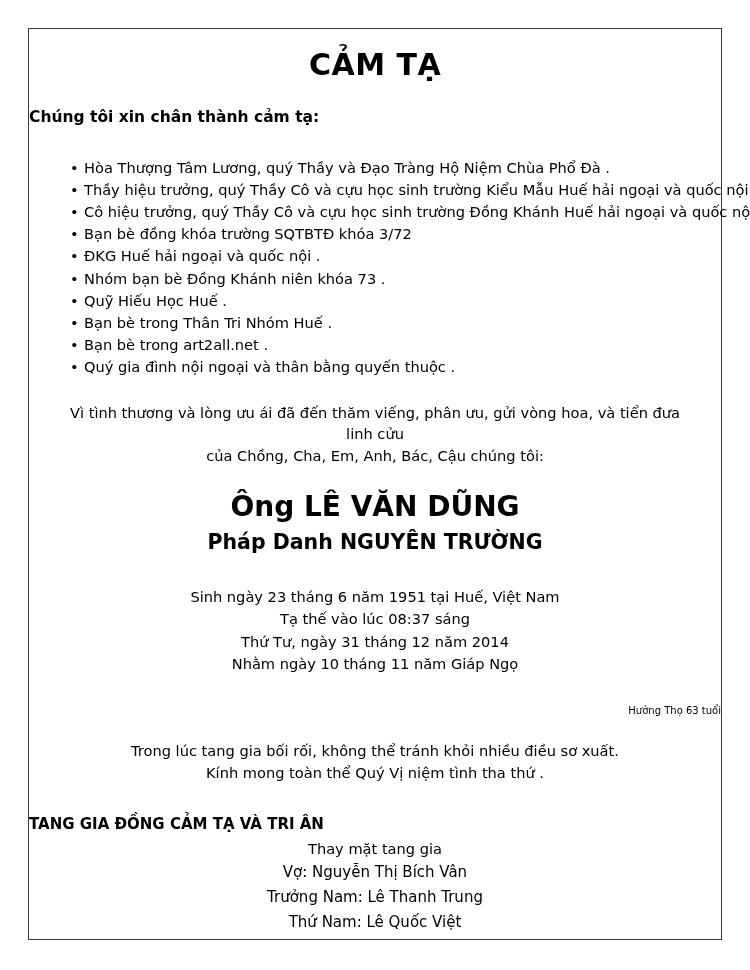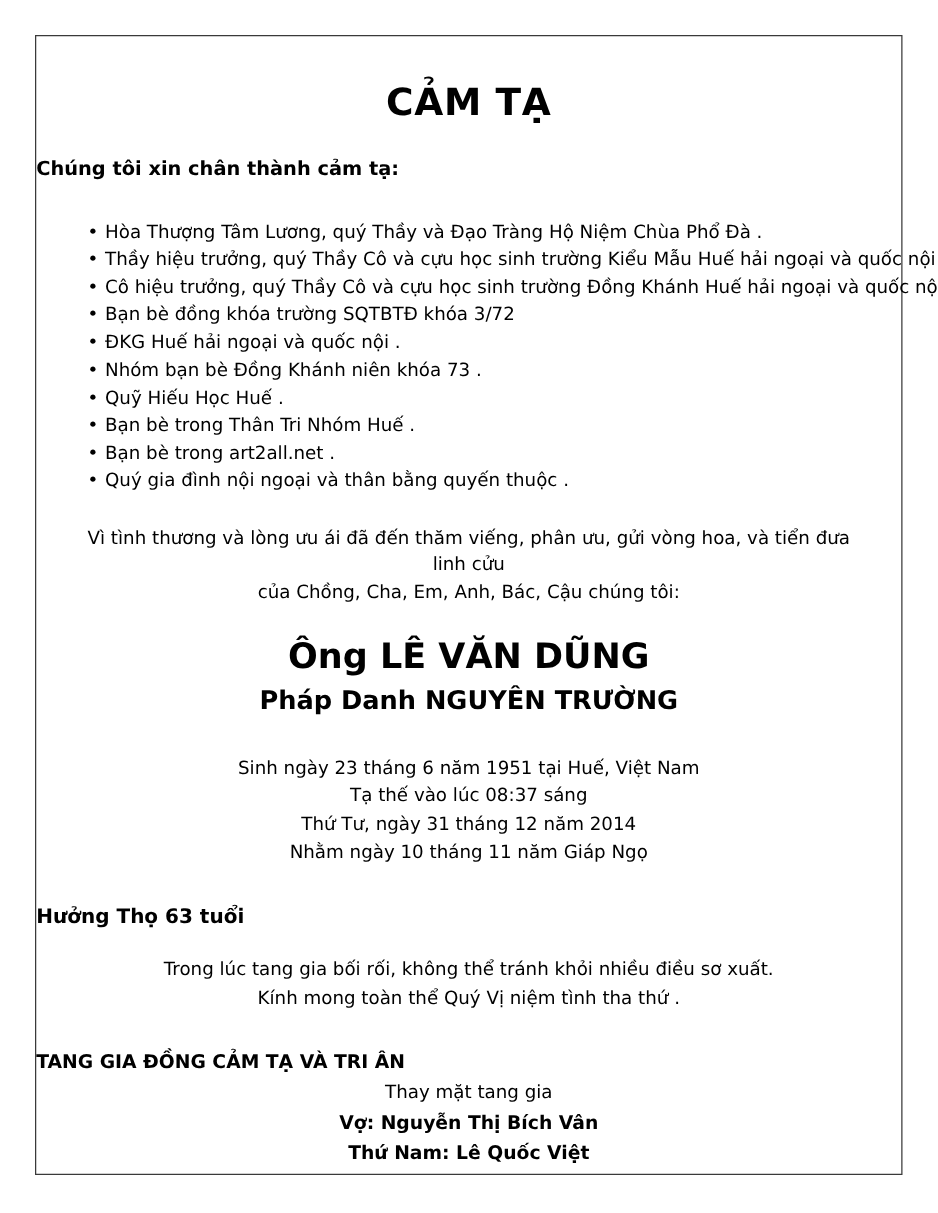--- a/index.html
+++ b/index.html
@@ -23,21 +23,21 @@
     width: 694px;
     height: 912px;
     border: 1px solid #3a3a3a;
     box-sizing: border-box;
     background: #ffffff;
   }
 
   .content {
     position: absolute;
     left: 0;
-    top: 18px;
+    top: 0;
     width: 100%;
     height: 100%;
   }
 
   
   .doc-title {
     text-align: center;
     font-size: 30px;
     font-weight: bold;
     letter-spacing: 0.5px;
@@ -99,23 +99,23 @@
   }
 
   .dates {
     text-align: center;
     font-size: 14.6px;
     line-height: 22.5px;
     margin: 31px 0 0 0;
   }
 
   .age-line {
-    text-align: left;
-    font-size: 16px;
-    font-weight: bold;
+    text-align: right;
+    font-size: 10px;
+    font-weight: normal;
     margin: 29px 0 0 0;
     line-height: 1.2;
   }
 
   .apology {
     text-align: center;
     font-size: 14.6px;
     line-height: 22.5px;
     margin: 23px 0 0 0;
   }
@@ -129,21 +129,21 @@
   }
   .signoff-sub {
     text-align: center;
     font-size: 14.6px;
     margin: 7px 0 0 0;
     line-height: 1.2;
   }
   .signoff-person {
     text-align: center;
     font-size: 15px;
-    font-weight: bold;
+    font-weight: normal;
     margin: 6px 0 0 0;
     line-height: 1.25;
   }
 
   .bold { font-weight: normal; }
 </style>
 </head>
 <body>
 
 <div class="page">
@@ -214,16 +214,17 @@
     <div class="age-line">Hưởng Thọ 63 tuổi</div>
 
     <div class="apology">
       <div>Trong lúc tang gia bối rối, không thể tránh khỏi nhiều điều sơ xuất.</div>
       <div>Kính mong toàn thể Quý Vị niệm tình tha thứ .</div>
     </div>
 
     <div class="signoff-title">TANG GIA ĐỒNG CẢM TẠ VÀ TRI ÂN</div>
     <div class="signoff-sub">Thay mặt tang gia</div>
     <div class="signoff-person">Vợ: Nguyễn Thị Bích Vân</div>
+    <div class="signoff-person">Trưởng Nam: Lê Thanh Trung</div>
     <div class="signoff-person">Thứ Nam: Lê Quốc Việt</div>
 
   </div>
 </div>
 
 </body></html>

